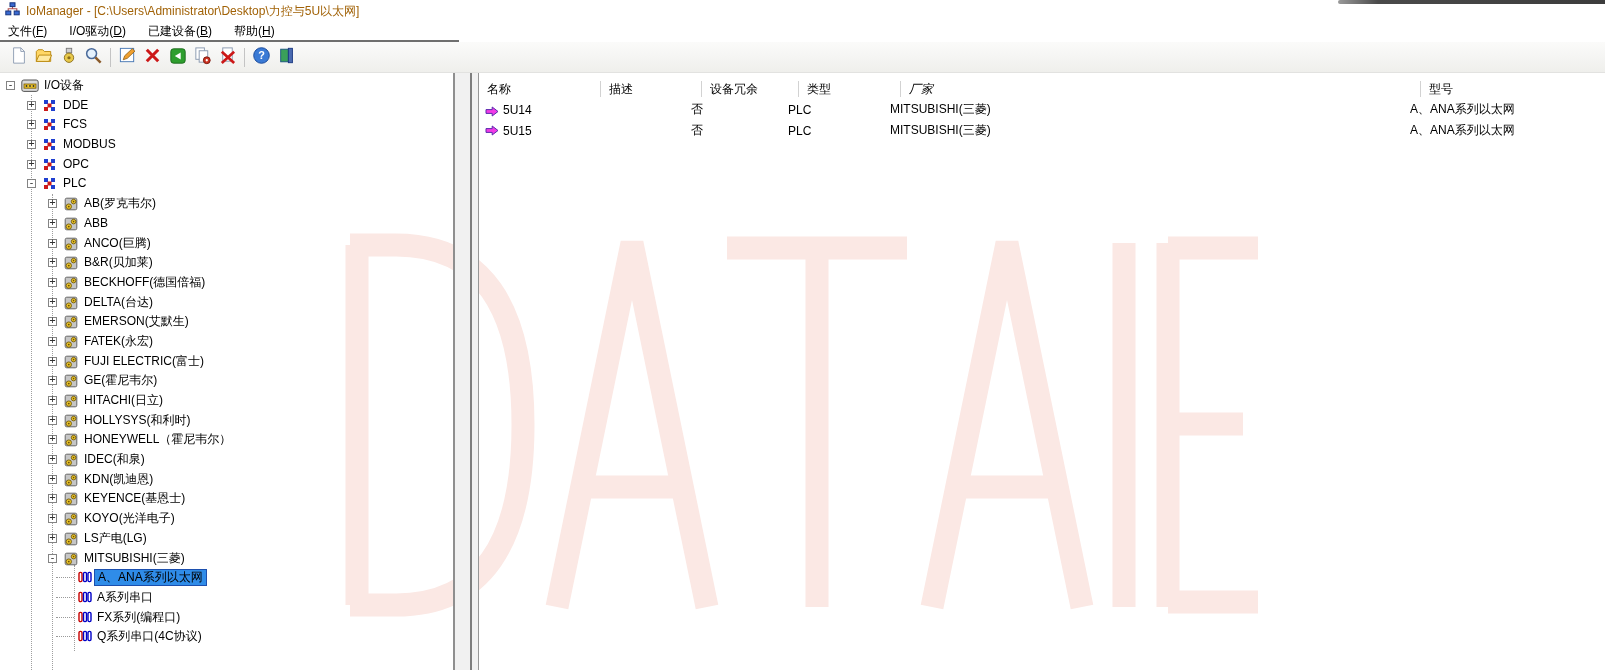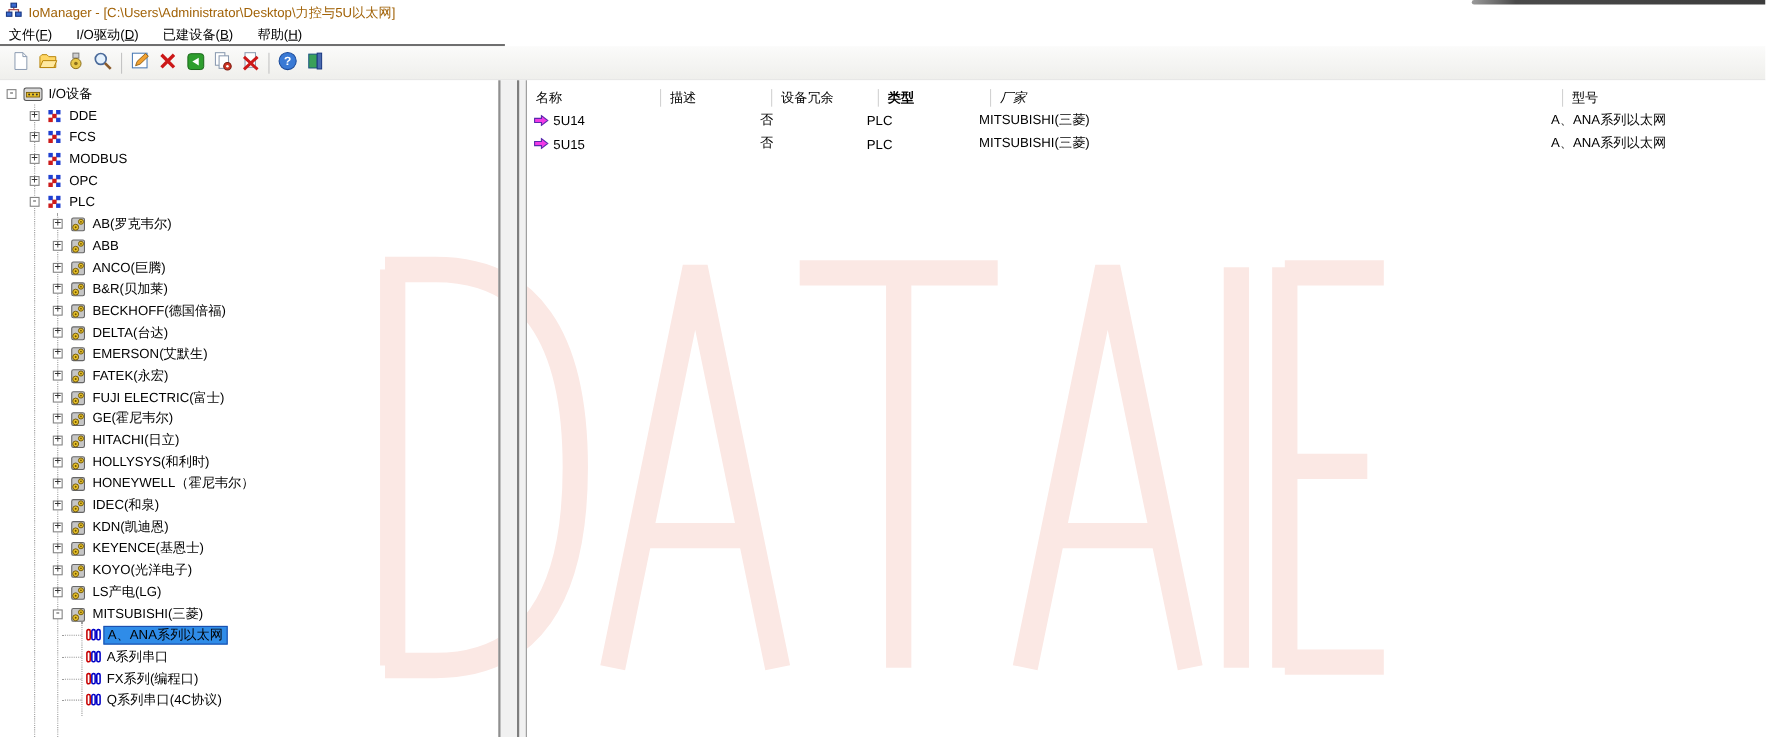--- a/index.html
+++ b/index.html
@@ -485,27 +485,27 @@
       </div>
     </div>
   <div class="divider">
       <div class="thumb"></div>
     </div>
   <div class="list-pane">
     <div class="lheader" id="lheader">
         <div class="hcell" style="width: 122px;">名称</div>
         <div class="hcell" style="width: 101px;">描述</div>
         <div class="hcell" style="width: 97px;">设备冗余</div>
-        <div class="hcell" style="width: 102px; font-weight: bold;">类型</div>
+        <div class="hcell" style="width: 102px;">类型</div>
         <div class="hcell" style="width: 520px; font-style: italic;">厂家</div>
         <div class="hcell last" style="width: 198px;">型号</div>
       </div>
     <div id="lrows">
         <div class="lrow">
-          <div class="lcell name-cell" style="width: 103px;">
+          <div class="lcell name-cell" style="width: 103px; align-items: flex-end;">
             <span style="display: inline-flex;">
               <svg width="14" height="11" viewBox="0 0 14 11">
                 <path d="M1 3.6h6.2V1L13 5.5 7.2 10V7.4H1z" fill="#f23ae6" stroke="#5a2aae" stroke-width="1"></path>
               </svg>
             </span>
             <span>5U14</span>
           </div>
           <div class="lcell" style="width: 101px;"></div>
           <div class="lcell" style="width: 97px;">否</div>
           <div class="lcell" style="width: 102px;">PLC</div>

